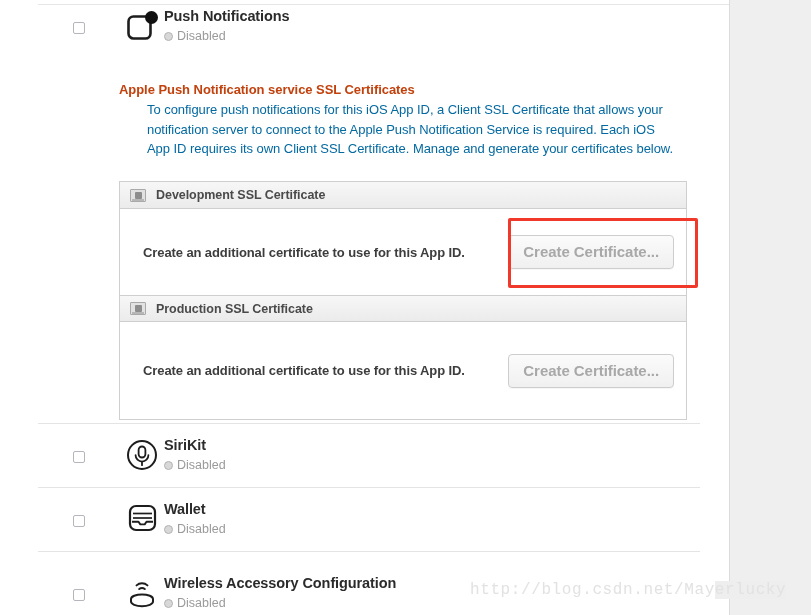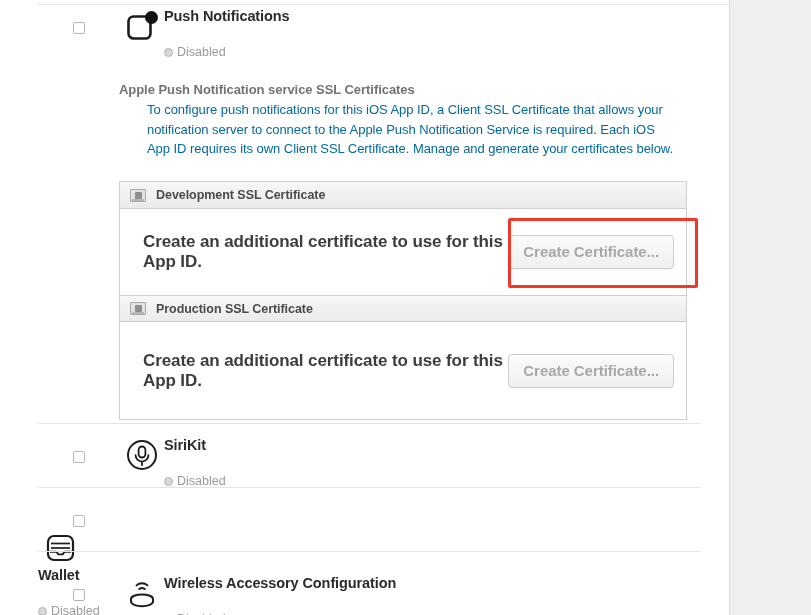--- a/index.html
+++ b/index.html
@@ -90,21 +90,21 @@
     font-size: 14.5px;
     font-weight: bold;
     color: #2b2b2b;
     letter-spacing: -0.1px;
     line-height: 17px;
   }
   .row-status {
     display: flex;
     align-items: center;
     gap: 4px;
-    margin-top: 20px;
+    margin-top: 4px;
   }
   .status-dot {
     width: 9px;
     height: 9px;
     border-radius: 50%;
     border: 1.5px solid #b3b3b3;
     background: #d8d8d8;
     box-sizing: border-box;
   }
   .status-label {
@@ -115,21 +115,21 @@
   
   .desc-block {
     position: absolute;
     left: 119px;
     top: 82px;
     width: 560px;
   }
   .desc-head {
     font-size: 13px;
     font-weight: bold;
-    color: #737373;
+    color: #c2410c;
     margin-bottom: 3px;
     letter-spacing: -0.05px;
   }
   .desc-body {
     font-size: 13px;
     color: #0369a1;
     line-height: 19.5px;
     letter-spacing: -0.05px;
     margin-left: 28px;
   }
@@ -194,21 +194,21 @@
     height: 86px;
     display: flex;
     align-items: center;
     justify-content: space-between;
     padding: 0 12px 0 23px;
     box-sizing: border-box;
     background: #ffffff;
   }
   .cert-body.tall { height: 97px; }
   .cert-body-text {
-    font-size: 17px;
+    font-size: 13px;
     font-weight: bold;
     color: #3d3d3d;
     letter-spacing: -0.1px;
   }
   .btn {
     font-family: "Liberation Sans", sans-serif;
     font-size: 15px;
     font-weight: bold;
     color: #a8a8a8;
     background: linear-gradient(#fbfbfb, #f0f0f0);
@@ -325,21 +325,21 @@
     <div class="row-text">
       <div class="row-title">SiriKit</div>
       <div class="row-status">
         <span class="status-dot"></span>
         <span class="status-label">Disabled</span>
       </div>
     </div>
   </div>
 
   <div class="row-sep" style="top:487px;"></div>
-  <div class="feature-row" style="top:497px;flex-direction:column;">
+  <div class="feature-row" style="top:497px;">
     <div class="chk-wrap">
       <div class="chk"></div>
     </div>
     <div class="icon-wrap">
       <span>
         <svg class="svg-icon" width="31" height="30" viewBox="0 0 31 30">
           <rect x="3" y="3" width="25" height="24" rx="6" ry="6" fill="#ffffff" stroke="#1d1d1d" stroke-width="2.2"></rect>
           <line x1="6" y1="10.5" x2="25" y2="10.5" stroke="#1d1d1d" stroke-width="1.7"></line>
           <line x1="6" y1="15" x2="25" y2="15" stroke="#1d1d1d" stroke-width="1.7"></line>
           <path d="M5 18.8h6.5l1.8 2.6h4.4l1.8-2.6H26" fill="none" stroke="#1d1d1d" stroke-width="1.9" stroke-linejoin="round"></path>
@@ -372,14 +372,15 @@
     </div>
     <div class="row-text">
       <div class="row-title">Wireless Accessory Configuration</div>
       <div class="row-status">
         <span class="status-dot"></span>
         <span class="status-label">Disabled</span>
       </div>
     </div>
   </div>
 
+  <div class="watermark"><span>http://blog.csdn.net/May</span><span class="hl">erlucky</span></div>
 
 </div>
 
 </body></html>

